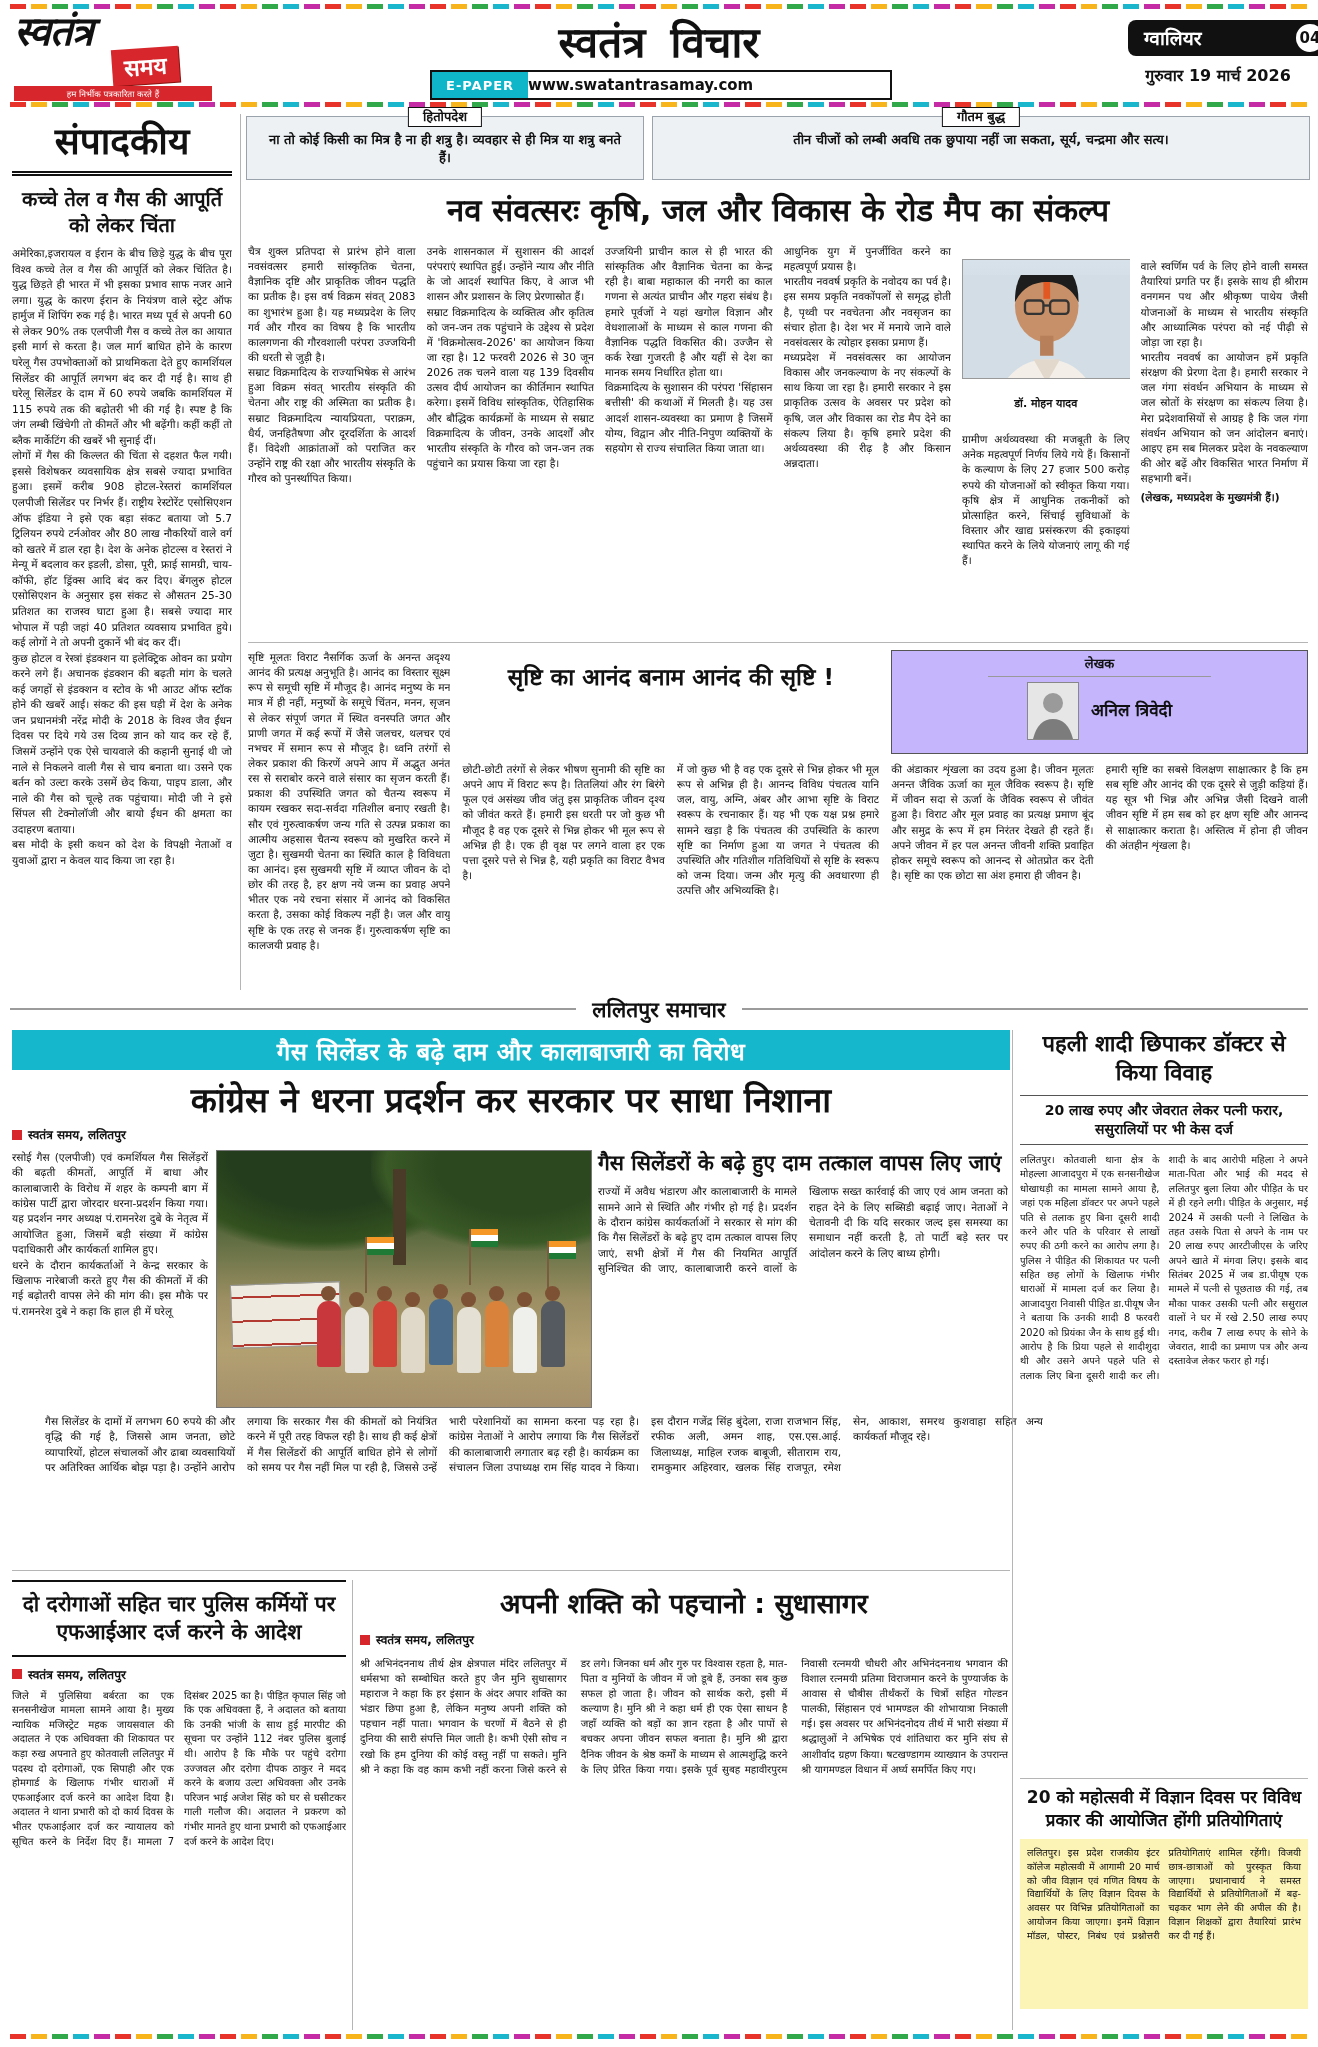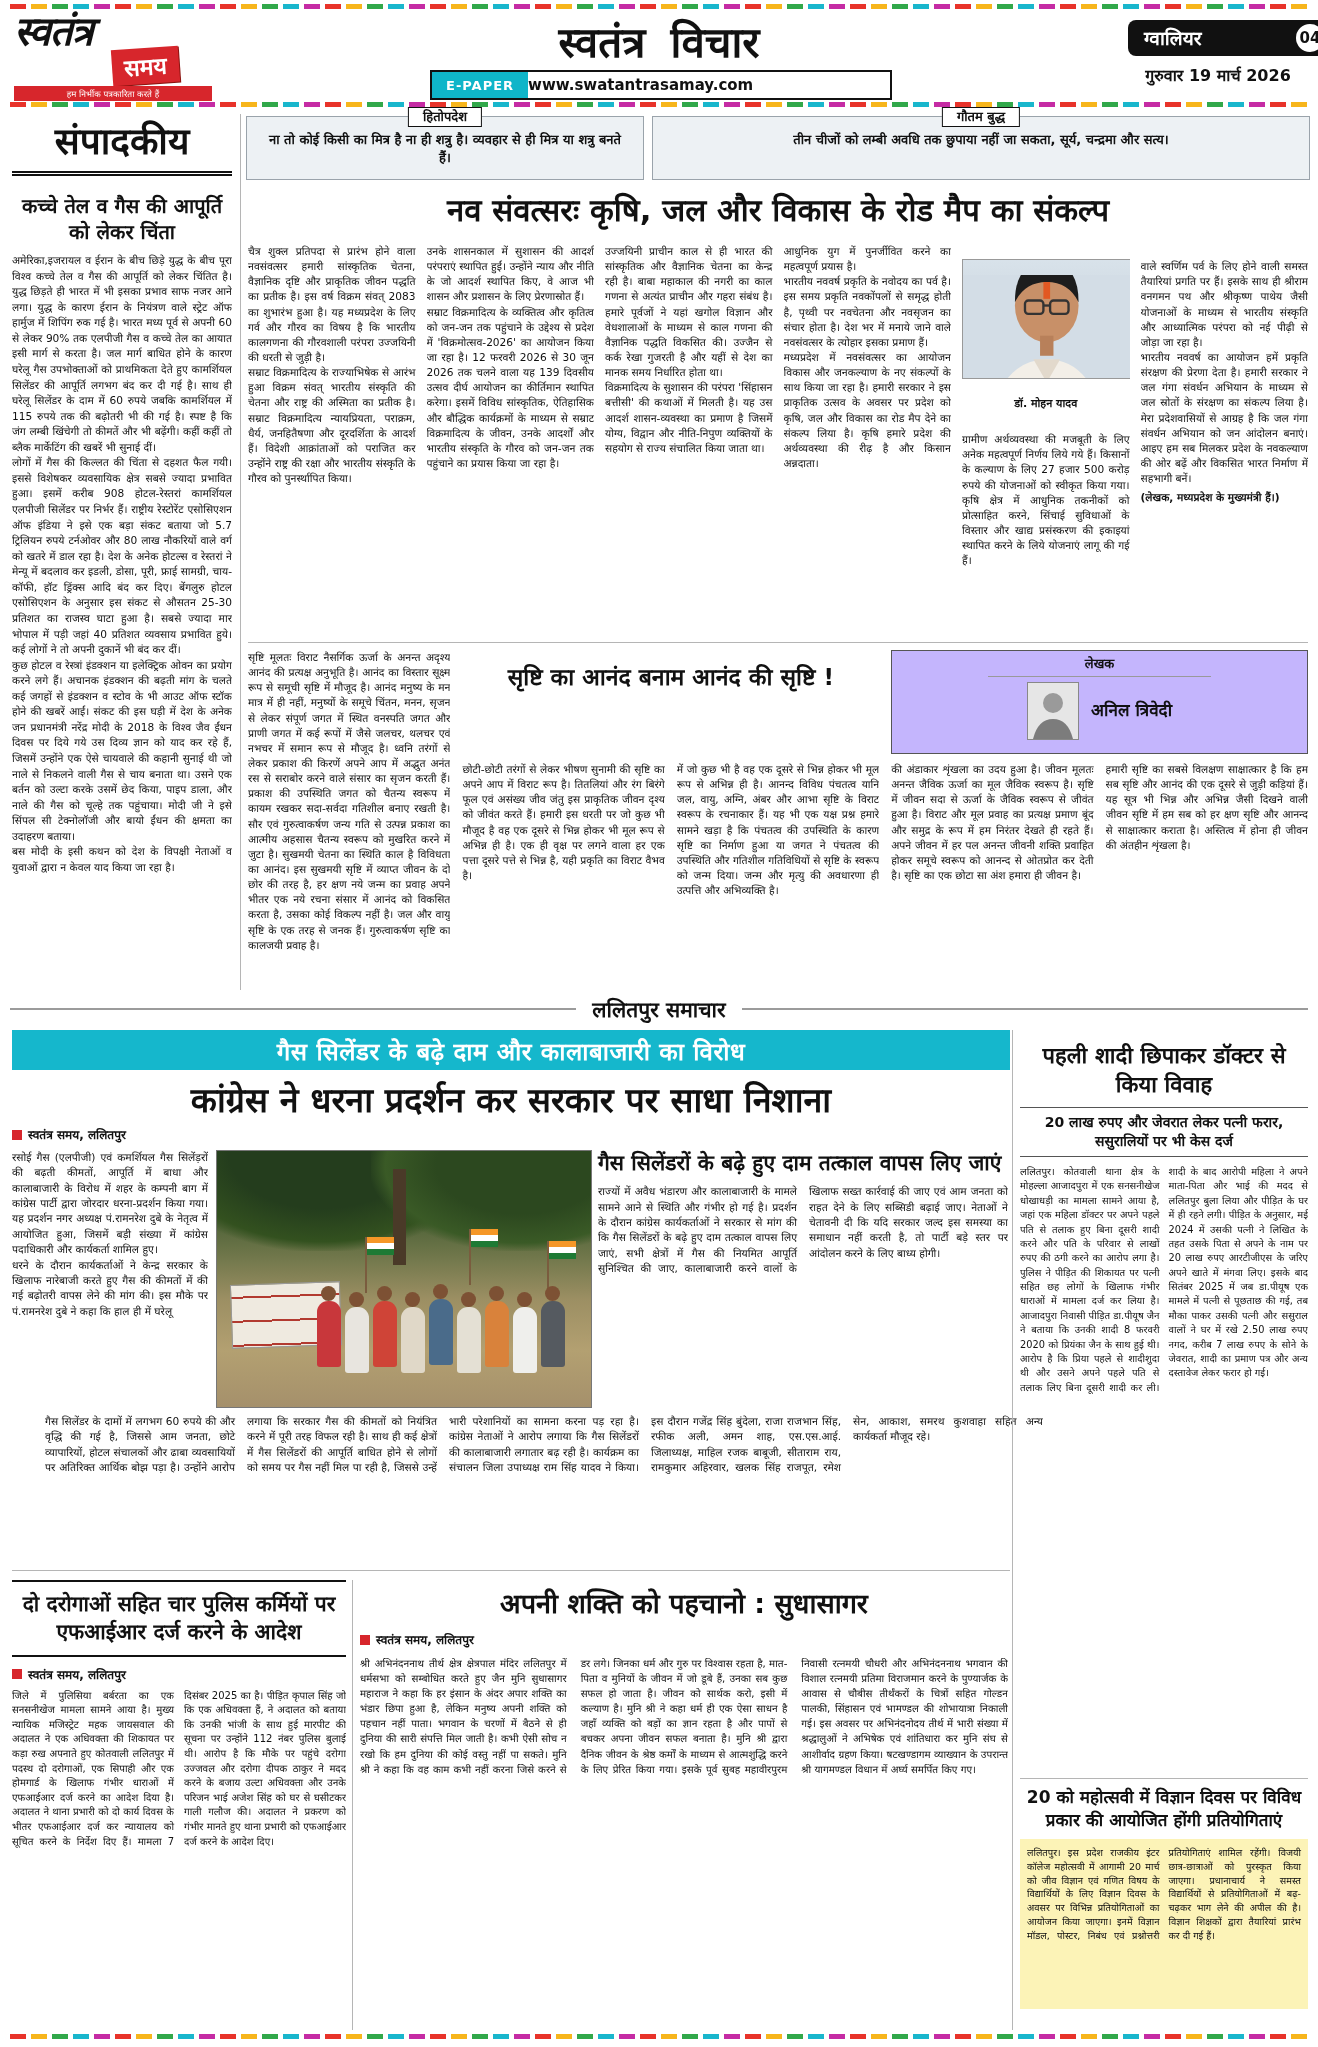--- a/index.html
+++ b/index.html
@@ -26,21 +26,21 @@
   .date{left:1128px;top:64px;width:180px;text-align:center;font-size:16px;font-weight:800;}
 
   
   .quote{top:116px;height:62px;background:#edf1f4;border:1px solid #9aa3ab;}
   .q1{left:246px;width:396px;} .q2{left:652px;width:656px;}
   .quote-title{position:absolute;top:-10px;left:50%;transform:translateX(-50%);background:#fff;border:1.5px solid #111;padding:0 14px;font-size:13px;font-weight:800;line-height:18px;white-space:nowrap;}
   .quote-text{padding:14px 14px 4px;font-size:13px;font-weight:700;text-align:center;line-height:1.35;}
 
   
   .ed{left:12px;top:114px;width:220px;height:876px;overflow:hidden;}
-  .ed-title{font-size:37px;font-weight:800;text-align:center;border-bottom:5px double #111;padding-bottom:6px;margin-bottom:17px;}
+  .ed-title{font-size:37px;font-weight:800;text-align:center;border-bottom:5px double #111;padding-bottom:6px;margin-bottom:10px;}
   .ed-headline{font-size:20px;font-weight:800;text-align:center;line-height:1.3;margin-bottom:8px;}
   .ed-body{font-size:10.6px;line-height:1.47;text-align:justify;white-space:pre-line;height:712px;overflow:hidden;}
   .vline{position:absolute;border-left:1px solid #b5b5b5;}
   .vl-ed{left:240px;top:114px;height:876px;}
   .hline{position:absolute;border-top:1px solid #b5b5b5;}
 
   
   .main-headline{left:248px;top:188px;width:1060px;text-align:center;font-size:31px;font-weight:800;}
   .main-cols{left:248px;top:244px;width:1060px;height:392px;display:flex;gap:11px;font-size:10.6px;line-height:1.43;text-align:justify;white-space:pre-line;}
   .mcol{flex:1;overflow:hidden;}
@@ -104,21 +104,21 @@
   .vl-bottom{left:352px;top:1580px;height:450px;}
 
   
   .sudha{left:360px;top:1580px;width:648px;height:450px;overflow:hidden;}
   .sudha-headline{font-size:27px;font-weight:800;text-align:center;padding:4px 0 10px;}
   .sudha-byline{margin-bottom:8px;}
   .sudha-body{column-count:3;column-gap:14px;font-size:10.2px;line-height:1.48;text-align:justify;height:344px;overflow:hidden;}
 
   
   .vl-right{left:1012px;top:1030px;height:1000px;}
-  .shaadi{left:1020px;top:1030px;width:288px;height:742px;overflow:hidden;margin-top:12px;}
+  .shaadi{left:1020px;top:1030px;width:288px;height:742px;overflow:hidden;}
   .shaadi-headline{font-size:22px;font-weight:800;text-align:center;line-height:1.3;}
   .shaadi-subhead{font-size:14px;font-weight:700;text-align:center;line-height:1.35;border-top:1.5px solid #555;border-bottom:1.5px solid #555;padding:5px 2px;margin:8px 0;}
   .shaadi-body{column-count:2;column-gap:9px;font-size:9.8px;line-height:1.47;text-align:justify;height:590px;overflow:hidden;}
   .hl-right{left:1020px;top:1778px;width:288px;}
   .vigyan{left:1020px;top:1786px;width:288px;height:244px;overflow:hidden;}
   .vigyan-headline{font-size:17px;font-weight:800;text-align:center;line-height:1.35;margin-bottom:7px;}
   .vigyan-body{background:#fcf3b7;padding:7px;column-count:2;column-gap:9px;font-size:9.5px;line-height:1.46;text-align:justify;height:156px;overflow:hidden;}
 </style>
 </head>
 <body>

